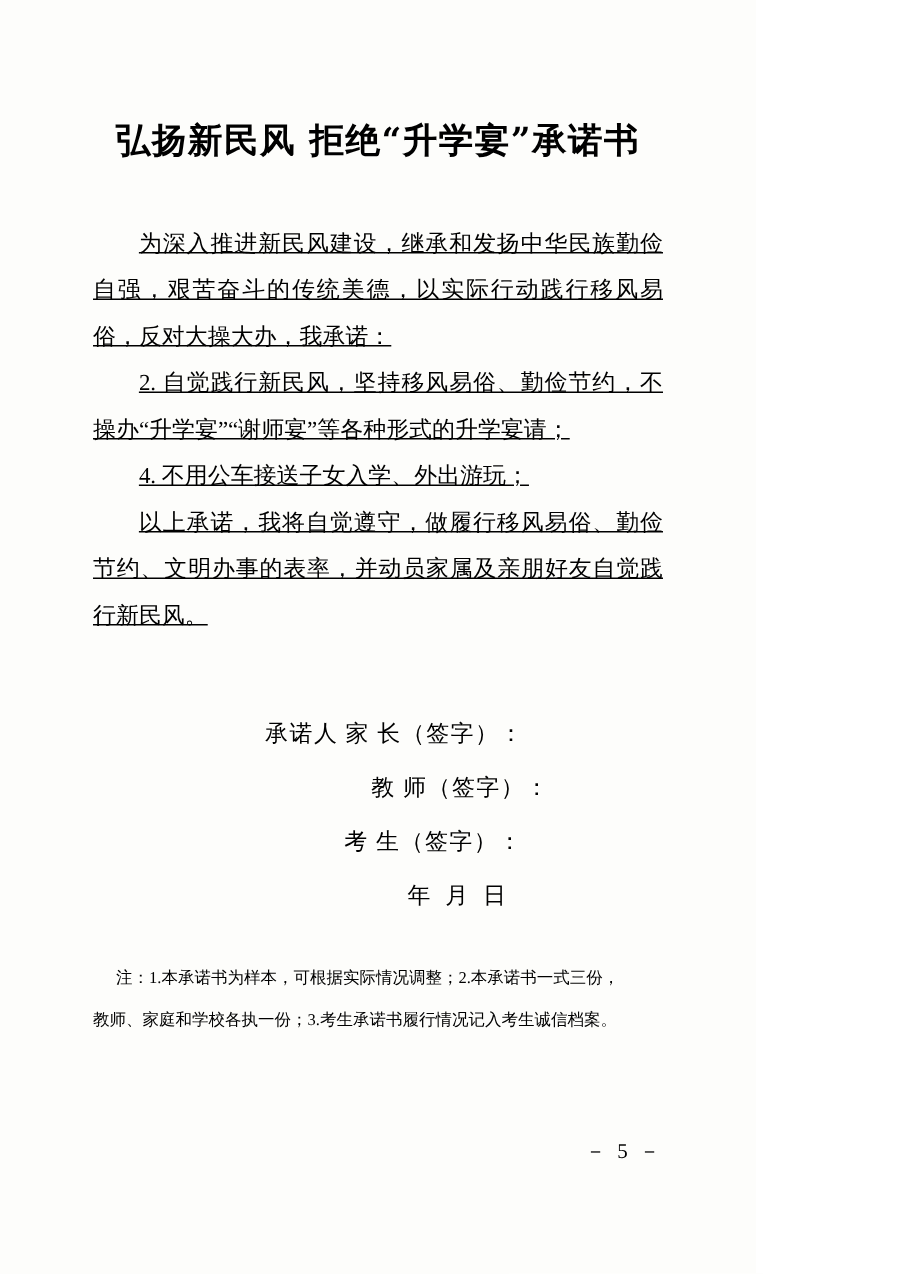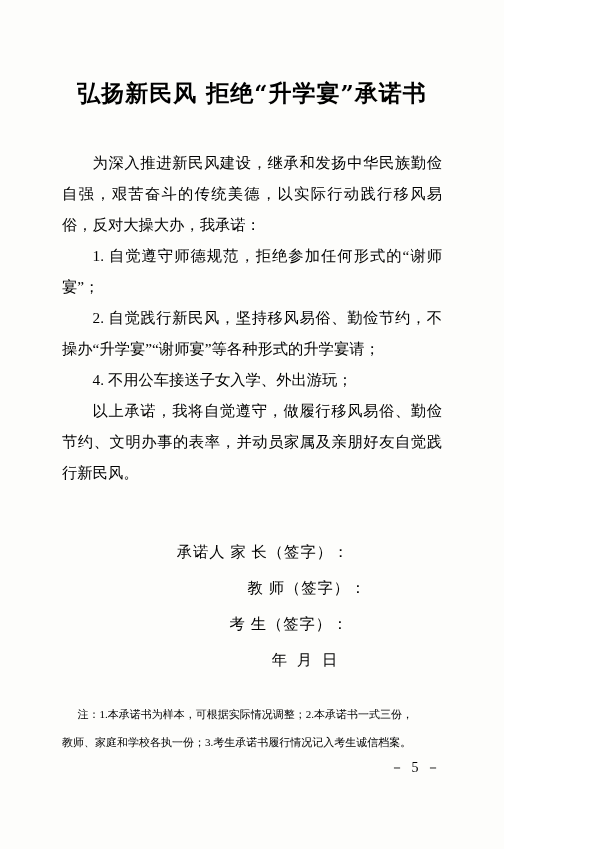--- a/index.html
+++ b/index.html
@@ -30,20 +30,21 @@
     font-weight: bold;
     letter-spacing: 1px;
     font-family: "DejaVu Serif", "Liberation Serif", serif;
   }
   .body-block {
     margin-top: 38px;
     font-size: 15.3px;
     line-height: 31px;
     text-align: justify;
     text-justify: inter-ideograph;
+    text-decoration: underline;
   }
   .para {
     margin: 0;
     text-indent: 2em;
   }
   .sign-block {
     margin-top: 46px;
     font-size: 15.3px;
     line-height: 36px;
   }
@@ -87,21 +88,20 @@
 </style>
 </head>
 <body>
 
 <div class="page">
 
   <h1 class="doc-title">弘扬新民风 拒绝“升学宴”承诺书</h1>
 
   <div class="body-block">
     <p class="para">为深入推进新民风建设，继承和发扬中华民族勤俭自强，艰苦奋斗的传统美德，以实际行动践行移风易俗，反对大操大办，我承诺：</p>
-    <p class="para">1. 自觉遵守师德规范，拒绝参加任何形式的“谢师宴”；</p>
     <p class="para">2. 自觉践行新民风，坚持移风易俗、勤俭节约，不操办“升学宴”“谢师宴”等各种形式的升学宴请；</p>
     <p class="para">4. 不用公车接送子女入学、外出游玩；</p>
     <p class="para">以上承诺，我将自觉遵守，做履行移风易俗、勤俭节约、文明办事的表率，并动员家属及亲朋好友自觉践行新民风。</p>
   </div>
 
   <div class="sign-block">
     <p class="sign-line parent">承诺人 家 长（签字）：</p>
     <p class="sign-line teacher">教 师（签字）：</p>
     <p class="sign-line student">考 生（签字）：</p>
     <p class="sign-line date">年 月 日</p>

